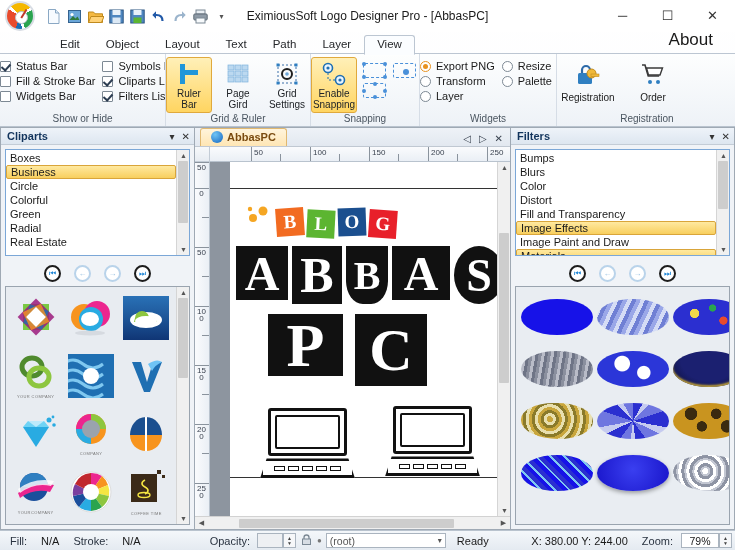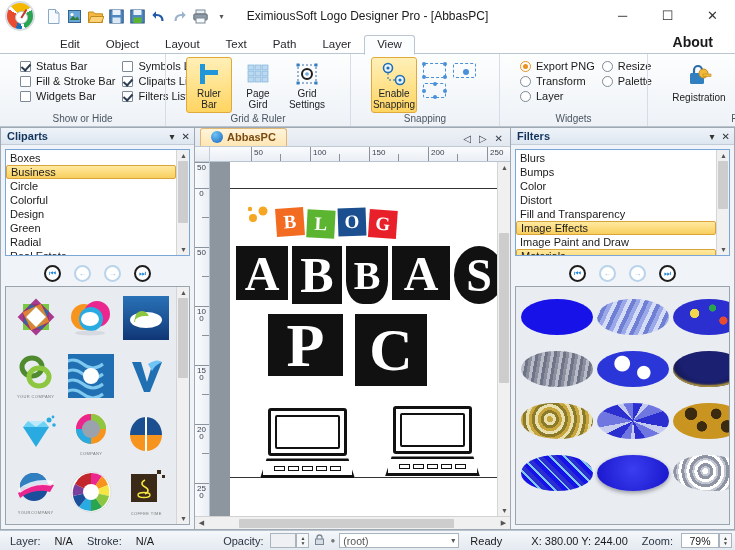--- a/index.html
+++ b/index.html
@@ -40,28 +40,28 @@
   
   .menubar { height:22px; flex:0 0 22px; display:flex; align-items:flex-end;
              position:relative; padding-left:47px; }
   .menubar:after { content:""; position:absolute; left:0; right:0; bottom:0;
              height:1px; background:#bcc6d2; }
   .mitem { padding:3px 13px 4px; font-size:11.5px; color:#26282b;
            position:relative; z-index:2; }
   .mitem.active { background:#fbfdff; border:1px solid #bcc6d2;
            border-bottom:1px solid #fbfdff; border-radius:3px 3px 0 0;
            margin-bottom:-1px; padding:2px 12px 4px; }
-  .about { margin-left:auto; padding:3px 22px 4px; font-size:14px;font-weight:bold; }
+  .about { margin-left:auto; padding:3px 22px 4px; font-size:17px; }
 
   
   .ribbon { flex:0 0 71px; display:flex; align-items:stretch;
             background:linear-gradient(#fdfefe,#eef2f7);
             border-bottom:1px solid #b9c3ce; }
   .rgroup { display:flex; flex-direction:column; position:relative;
-            padding:3px 20px 0; }
+            padding:3px 0 0; }
   .rgroup + .rgroup { border-left:1px solid #d6dde6; }
   .rgbody { flex:1; display:flex; align-items:flex-start; gap:3px; }
   .rglabel { text-align:center; font-size:10px; color:#4a5560;
              padding-bottom:2px; }
 
   .chkcol { display:flex; flex-direction:column; gap:3px; padding-top:3px; }
   .chk { display:flex; align-items:center; gap:5px; font-size:11px;
          white-space:nowrap; padding-right:4px; }
   .box { width:11px; height:11px; border:1px solid #7d8994; background:#fff;
          border-radius:1px; position:relative; flex:0 0 11px; }
@@ -501,21 +501,20 @@
           <span>✕</span>
         </span>
       </div>
 
       <div class="listbox">
         <div class="listinner">
           <div class="li">Boxes</div>
           <div class="li sel">Business</div>
           <div class="li">Circle</div>
           <div class="li">Colorful</div>
-          <div class="li">Design</div>
           <div class="li">Green</div>
           <div class="li">Radial</div>
           <div class="li">Real Estate</div>
         </div>
         <div class="vsb">
           <div class="sbar">▲</div>
           <div class="sthumb" style="height:62px;"></div>
           <div style="flex:1"></div>
           <div class="sbar">▼</div>
         </div>
@@ -826,22 +825,22 @@
       <div class="phead">
         <span>Filters</span>
         <span class="sp">
           <span>▾</span>
           <span>✕</span>
         </span>
       </div>
 
       <div class="listbox">
         <div class="listinner">
+          <div class="li">Bumps</div>
           <div class="li">Blurs</div>
-          <div class="li">Bumps</div>
           <div class="li">Color</div>
           <div class="li">Distort</div>
           <div class="li">Fill and Transparency</div>
           <div class="li sel">Image Effects</div>
           <div class="li">Image Paint and Draw</div>
           <div class="li sel">Materials</div>
         </div>
         <div class="vsb">
           <div class="sbar">▲</div>
           <div class="sthumb" style="height:48px;"></div>
@@ -898,21 +897,21 @@
           <div class="fcell">
             <span class="ell" style="background:repeating-radial-gradient(circle at 45% 45%,#ffffff 0 3px,#c3c7d2 3px 5px,#8e94a4 5px 8px);border-radius:48% 52% 45% 55%;"></span>
             </div>
         </div>
 
       </div>
     </div>
   </div>
 
   <div class="status">
-    <span class="sfield slabel">Layer:</span>
+    <span class="sfield slabel">Fill:</span>
     <span class="sfield">N/A</span>
     <span class="sfield slabel">Stroke:</span>
     <span class="sfield">N/A</span>
     <span class="sfield slabel" style="margin-left:55px;">Opacity:</span>
     <span class="opbox"></span>
     <span class="spin">
         <i>▲</i>
         <i>▼</i>
       </span>
     <span style="margin:0 4px;">

